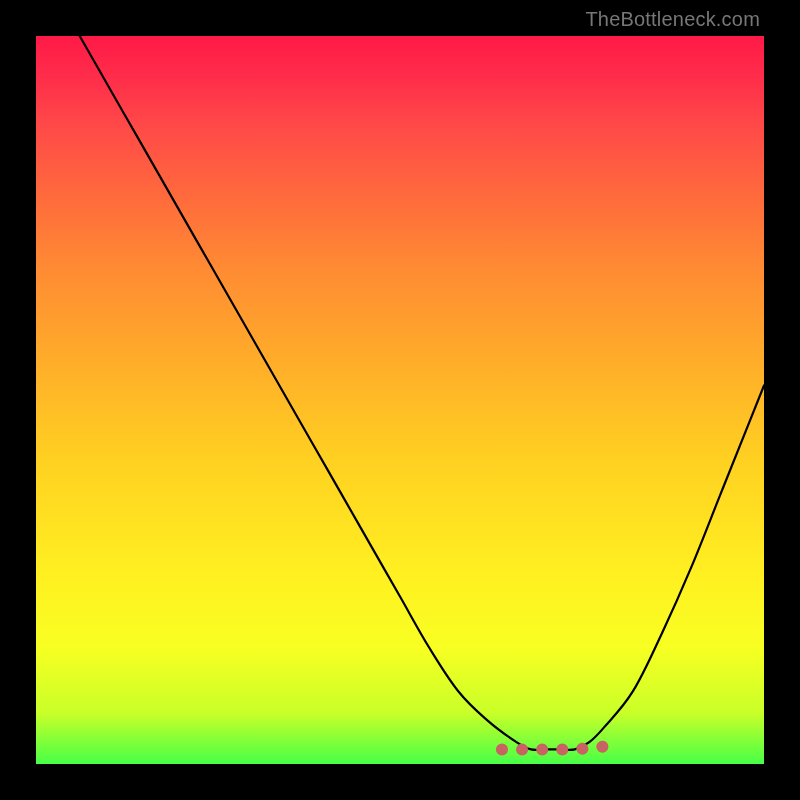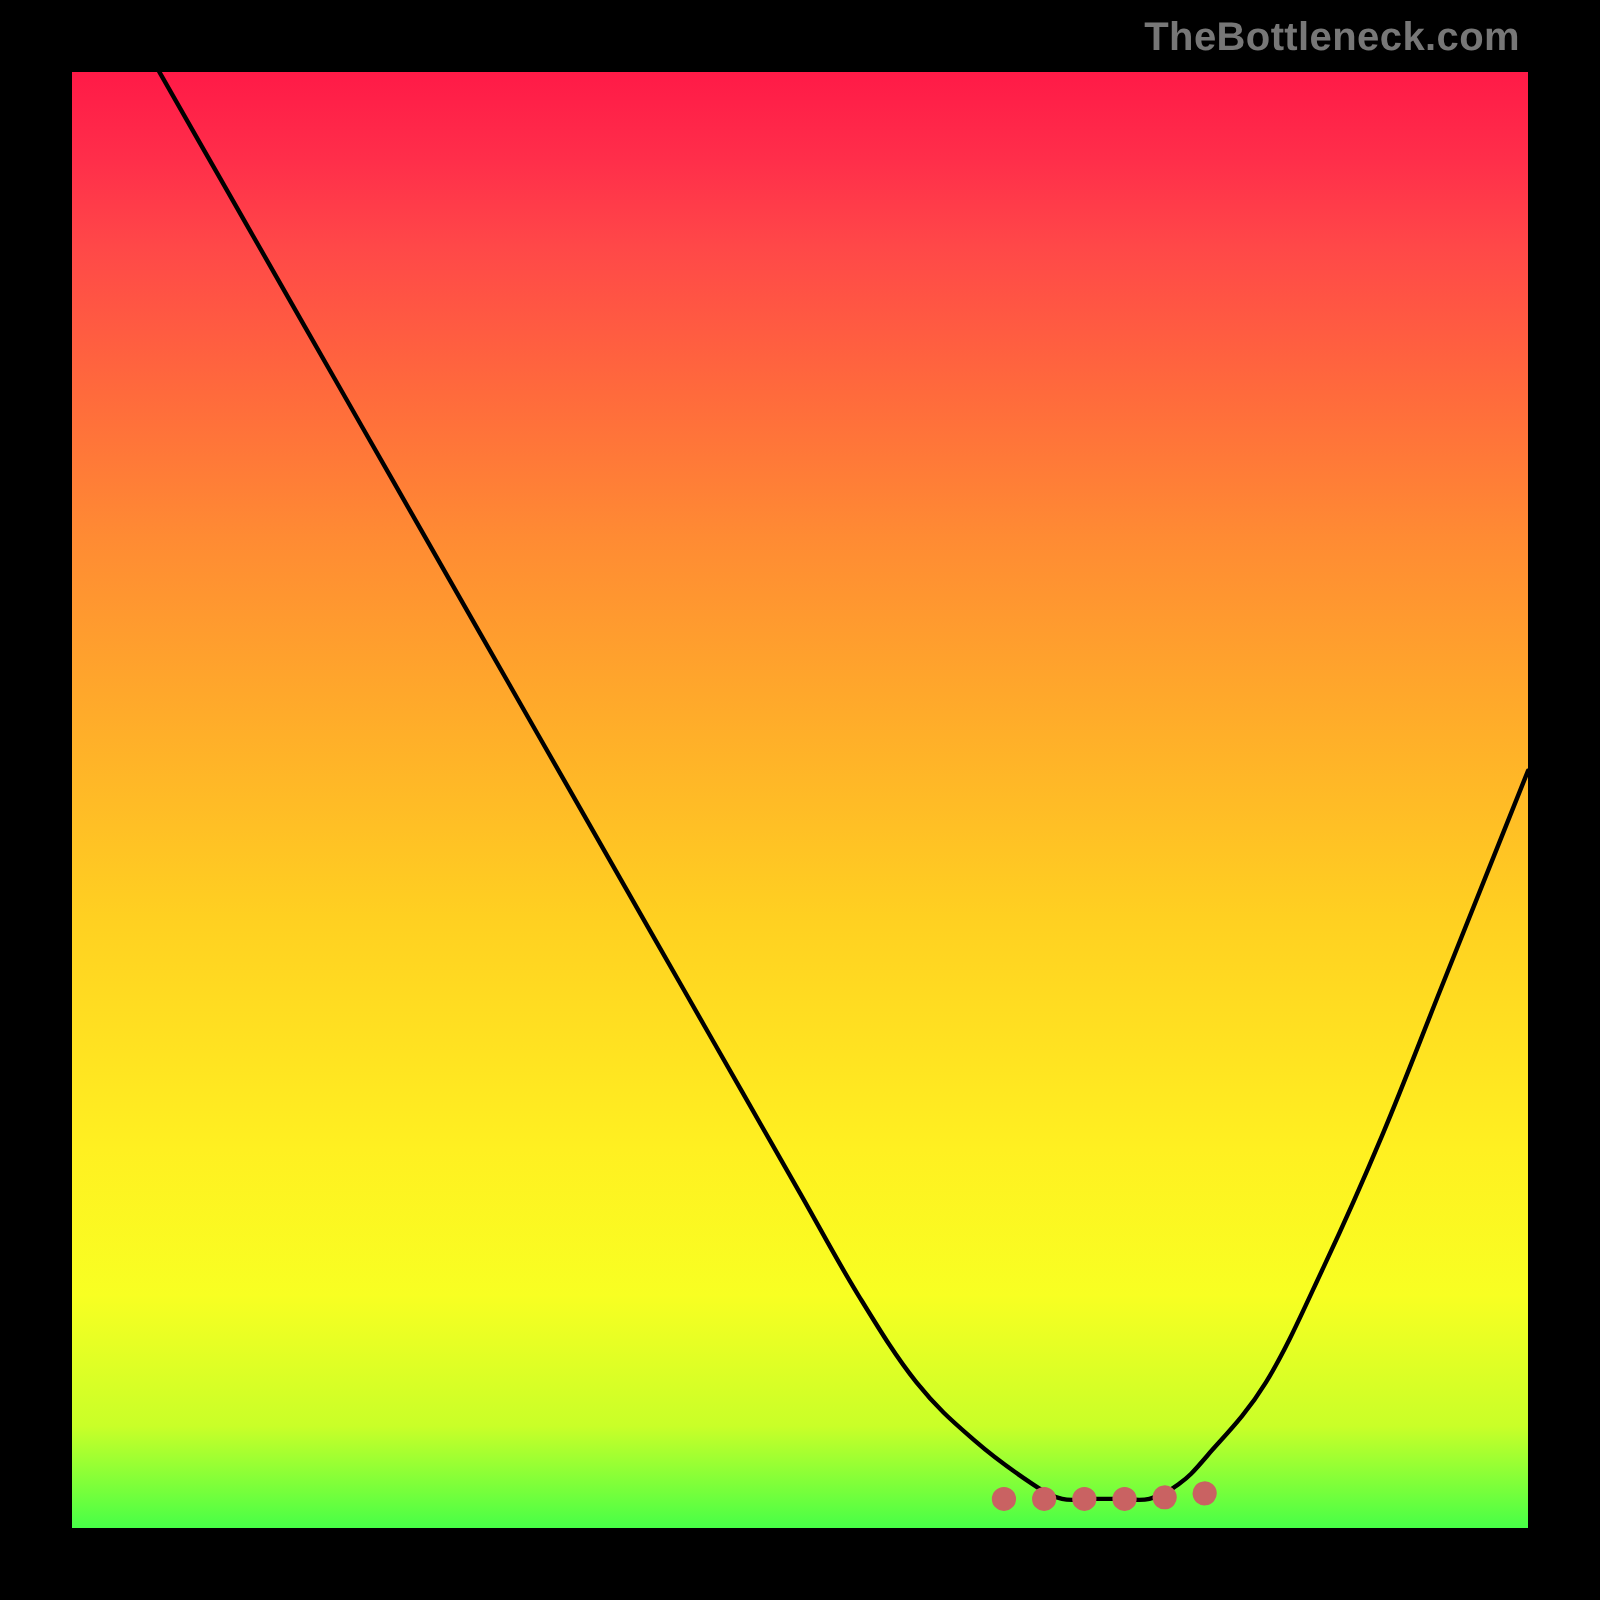--- a/index.html
+++ b/index.html
@@ -27,21 +27,21 @@
       #fff021 74%,
       #f8ff22 84%,
       #c9ff28 93%,
       #47ff47 100%);
   }
   .watermark {
     position: absolute;
     top: 8px;
     right: 40px;
     font-size: 20px;
-    font-weight: 700;
+    font-weight: 400;
     color: #777;
     letter-spacing: 0.2px;
     font-family: Arial, Helvetica, sans-serif;
     margin-left: 40px;
   }
   svg.curve { position: absolute; inset: 0; width: 100%; height: 100%; }
 </style>
 </head>
 <body>
 <div class="stage">

